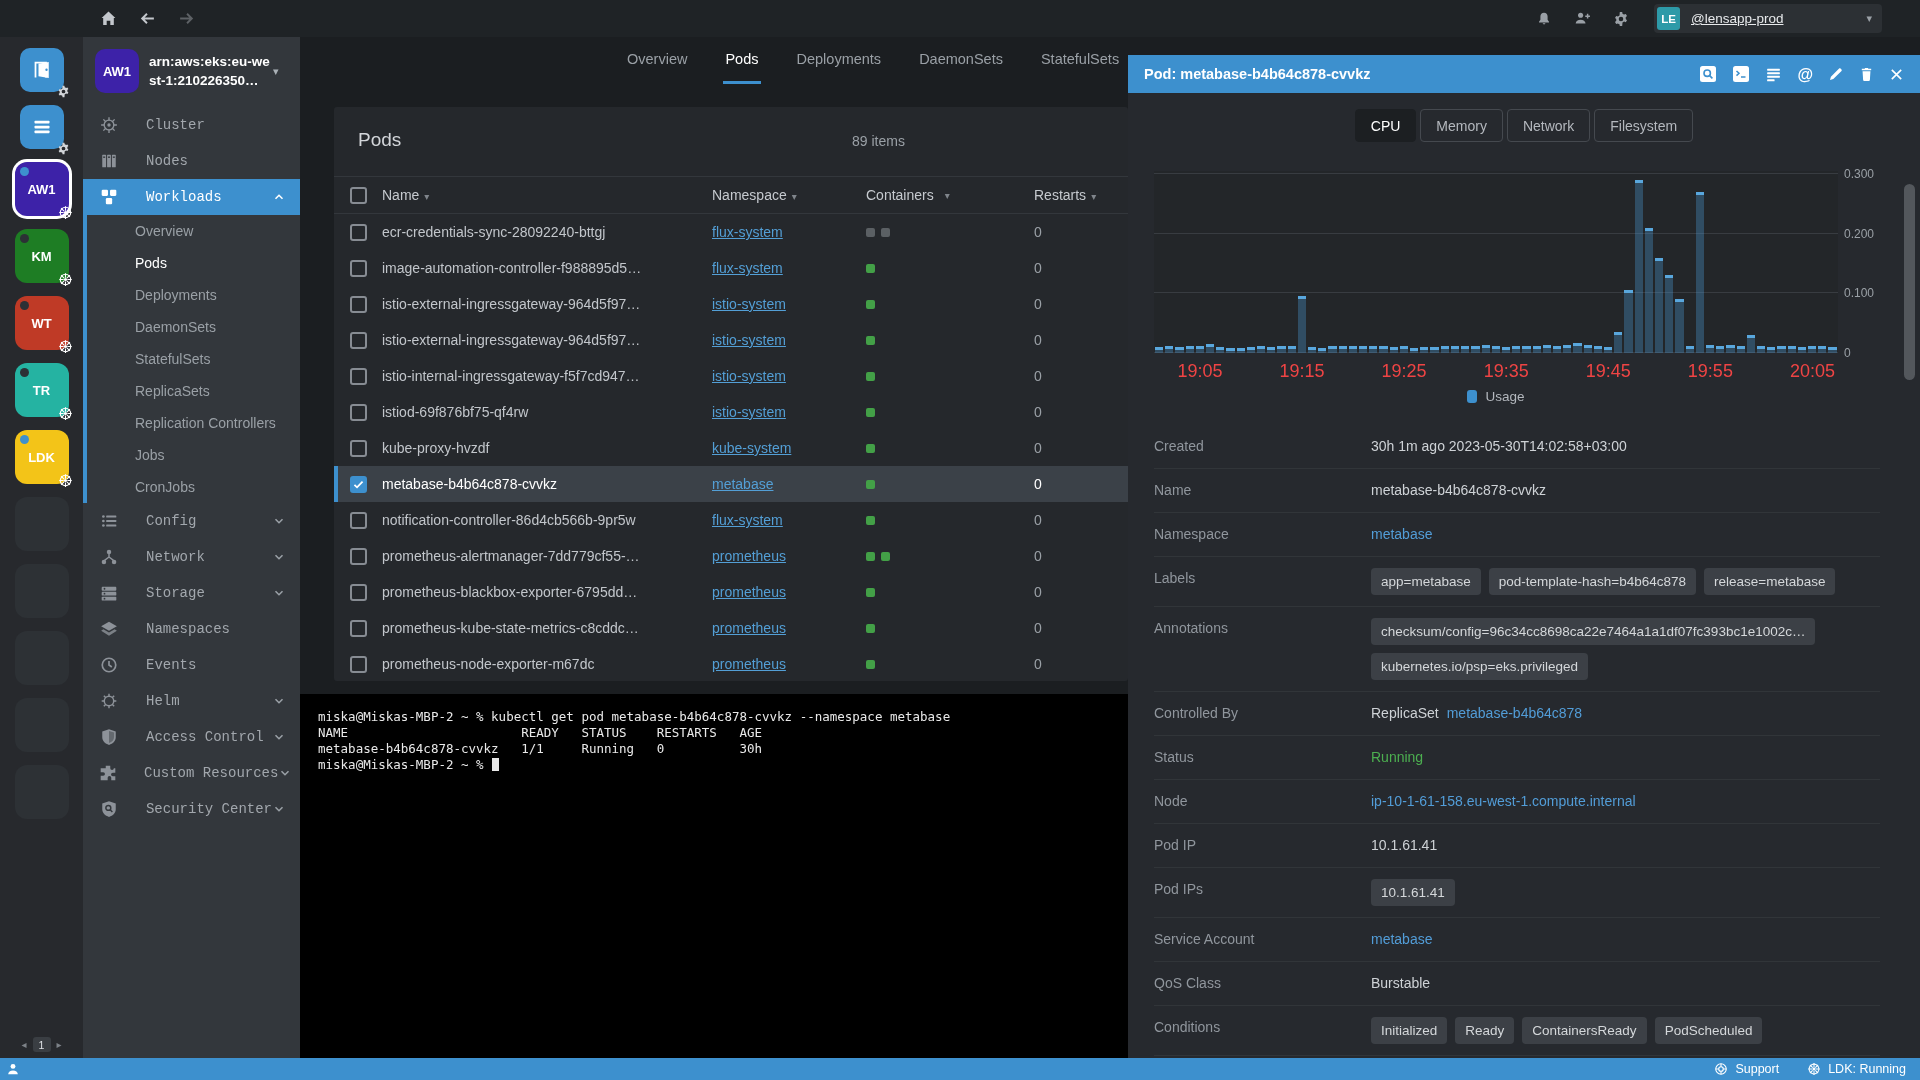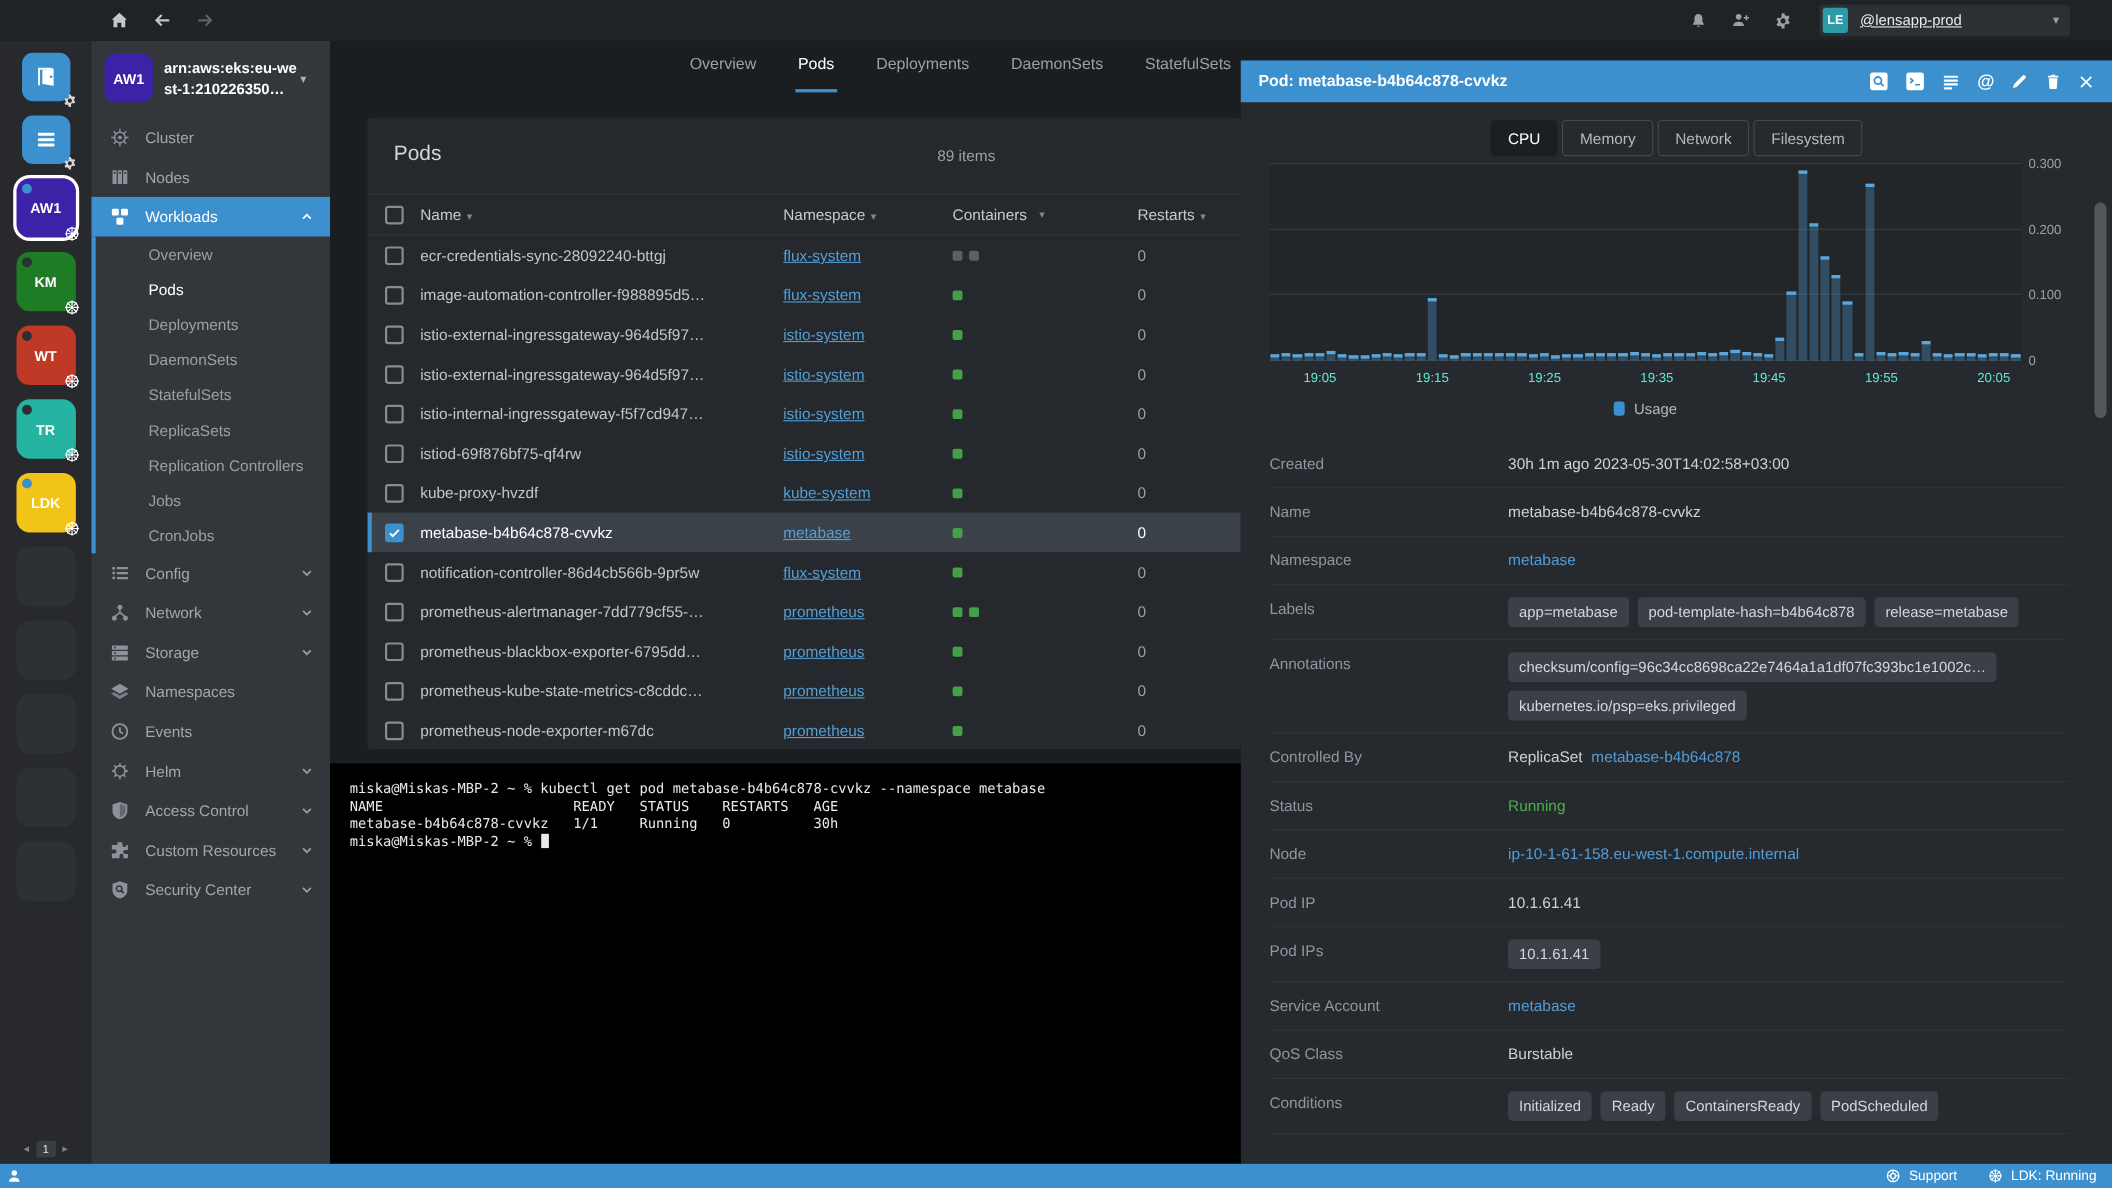--- a/index.html
+++ b/index.html
@@ -34,21 +34,21 @@
   .pager-num{min-width:18px;height:15px;background:#3a3e43;border-radius:3px;color:#dfe2e5;font-size:10.5px;display:flex;align-items:center;justify-content:center;padding:0 3px;}
 
   
   .sidebar{position:absolute;left:83px;top:37px;width:217px;bottom:22px;background:#33373c;overflow:hidden;z-index:7;}
   .cluster-picker{display:flex;align-items:center;padding:12px 8px 14px 12px;cursor:pointer;}
   .picker-badge{width:44px;height:44px;border-radius:10px;background:#3d22a8;color:#fff;font-weight:700;font-size:13px;display:flex;align-items:center;justify-content:center;flex:none;}
   .picker-name{color:#fff;font-size:13.5px;font-weight:700;line-height:19px;margin-left:10px;word-break:break-all;width:122px;}
   .picker-caret{color:#aab0b6;font-size:11px;margin-left:2px;}
   .menu-item{height:36px;display:flex;align-items:center;padding:0 14px 0 16px;color:#a2a7ad;font-size:14px;cursor:pointer;}
   .mi-icon{width:20px;display:inline-flex;justify-content:center;color:#8d9299;}
-  .mi-label{margin-left:13px;white-space:nowrap;}
+  .mi-label{margin-left:27px;white-space:nowrap;font-family:Liberation Mono, monospace;}
   .mi-chevron{margin-left:auto;display:inline-flex;color:#9aa0a6;}
   .menu-item.active{background:#3d90ce;color:#fff;}
   .menu-item.active .mi-icon,.menu-item.active .mi-chevron{color:#fff;}
   .submenu{border-left:4px solid #3d90ce;}
   .submenu-item{height:32px;display:flex;align-items:center;padding-left:48px;color:#9aa0a6;font-size:14px;cursor:pointer;white-space:nowrap;}
   .submenu-item.active{color:#fff;}
 
   
   .main-tabs{position:absolute;left:625px;top:37px;height:47px;display:flex;gap:34px;z-index:1;}
   .main-tab{display:flex;align-items:center;color:#9aa0a6;font-size:14.5px;cursor:pointer;border-bottom:3px solid transparent;padding:0 2px;}
@@ -90,29 +90,29 @@
   .drawer{position:absolute;left:1128px;top:55px;right:0;bottom:22px;background:#26292e;z-index:5;display:flex;flex-direction:column;}
   .drawer-header{height:38px;background:#3d90ce;display:flex;align-items:center;padding:0 16px;flex:none;}
   .drawer-title{color:#fff;font-size:14.5px;font-weight:600;white-space:nowrap;}
   .drawer-tools{margin-left:auto;display:flex;align-items:center;gap:15px;color:#fff;}
   .drawer-tool{display:inline-flex;cursor:pointer;}
   .drawer-tool .at{font-size:16px;font-weight:700;line-height:17px;}
   .drawer-body{flex:1;overflow:hidden;position:relative;}
   .res-tabs{display:flex;justify-content:center;gap:4px;margin-top:16px;}
   .res-tab{height:33px;padding:0 15px;display:flex;align-items:center;border:1px solid #45494f;border-radius:4px;color:#b4b8be;font-size:14px;cursor:pointer;}
   .res-tab.active{background:#1c1f22;border-color:#1c1f22;color:#fff;}
-  .chart{position:relative;height:244px;margin-top:2px;}
+  .chart{position:relative;height:244px;margin-top:27px;}
   .plot{position:absolute;left:26px;top:2px;width:684px;height:182px;background:#232629;}
   .gridline{position:absolute;left:0;right:0;height:1px;background:#383c41;}
   .bars{position:absolute;left:0;right:0;top:0;bottom:0;display:flex;align-items:flex-end;gap:2px;padding:0 1px;}
   .bar{flex:1;background:rgba(77,161,224,0.32);border-top:3px solid #59a7dd;min-height:5px;}
   .ylabels{position:absolute;left:716px;top:2px;height:182px;width:60px;}
   .ylabel{position:absolute;left:0;font-size:12px;color:#9aa0a6;}
   .xlabels{position:absolute;left:26px;top:192px;width:684px;height:16px;}
-  .xlabel{position:absolute;transform:translateX(-50%);font-size:12px;color:#5eead4;white-space:nowrap;}
+  .xlabel{position:absolute;transform:translateX(-50%);font-size:18px;color:#ef4444;white-space:nowrap;}
   .legend{position:absolute;left:0;width:736px;top:220px;display:flex;justify-content:center;align-items:center;gap:8px;color:#b4b8be;font-size:13.5px;}
   .legend-swatch{width:10px;height:13px;border-radius:3px;background:#3d90ce;}
   .details{margin-top:12px;padding:0 40px 0 26px;}
   .detail-row{display:flex;align-items:flex-start;padding:11px 0;border-bottom:1px solid #313539;}
   .detail-label{width:217px;flex:none;color:#90969d;font-size:14px;line-height:21px;}
   .detail-value{flex:1;color:#ced2d6;font-size:14px;line-height:21px;display:flex;flex-wrap:wrap;gap:8px;align-items:center;min-width:0;}
   .chip{background:#3c4046;border-radius:4px;padding:3px 10px;font-size:13.5px;color:#d4d7da;max-width:100%;overflow:hidden;text-overflow:ellipsis;white-space:nowrap;}
   .dlink{color:#529dd8;cursor:pointer;}
   .drawer-scrollbar{position:absolute;right:5px;top:129px;width:11px;height:196px;border-radius:6px;background:#53575c;z-index:6;}
 

